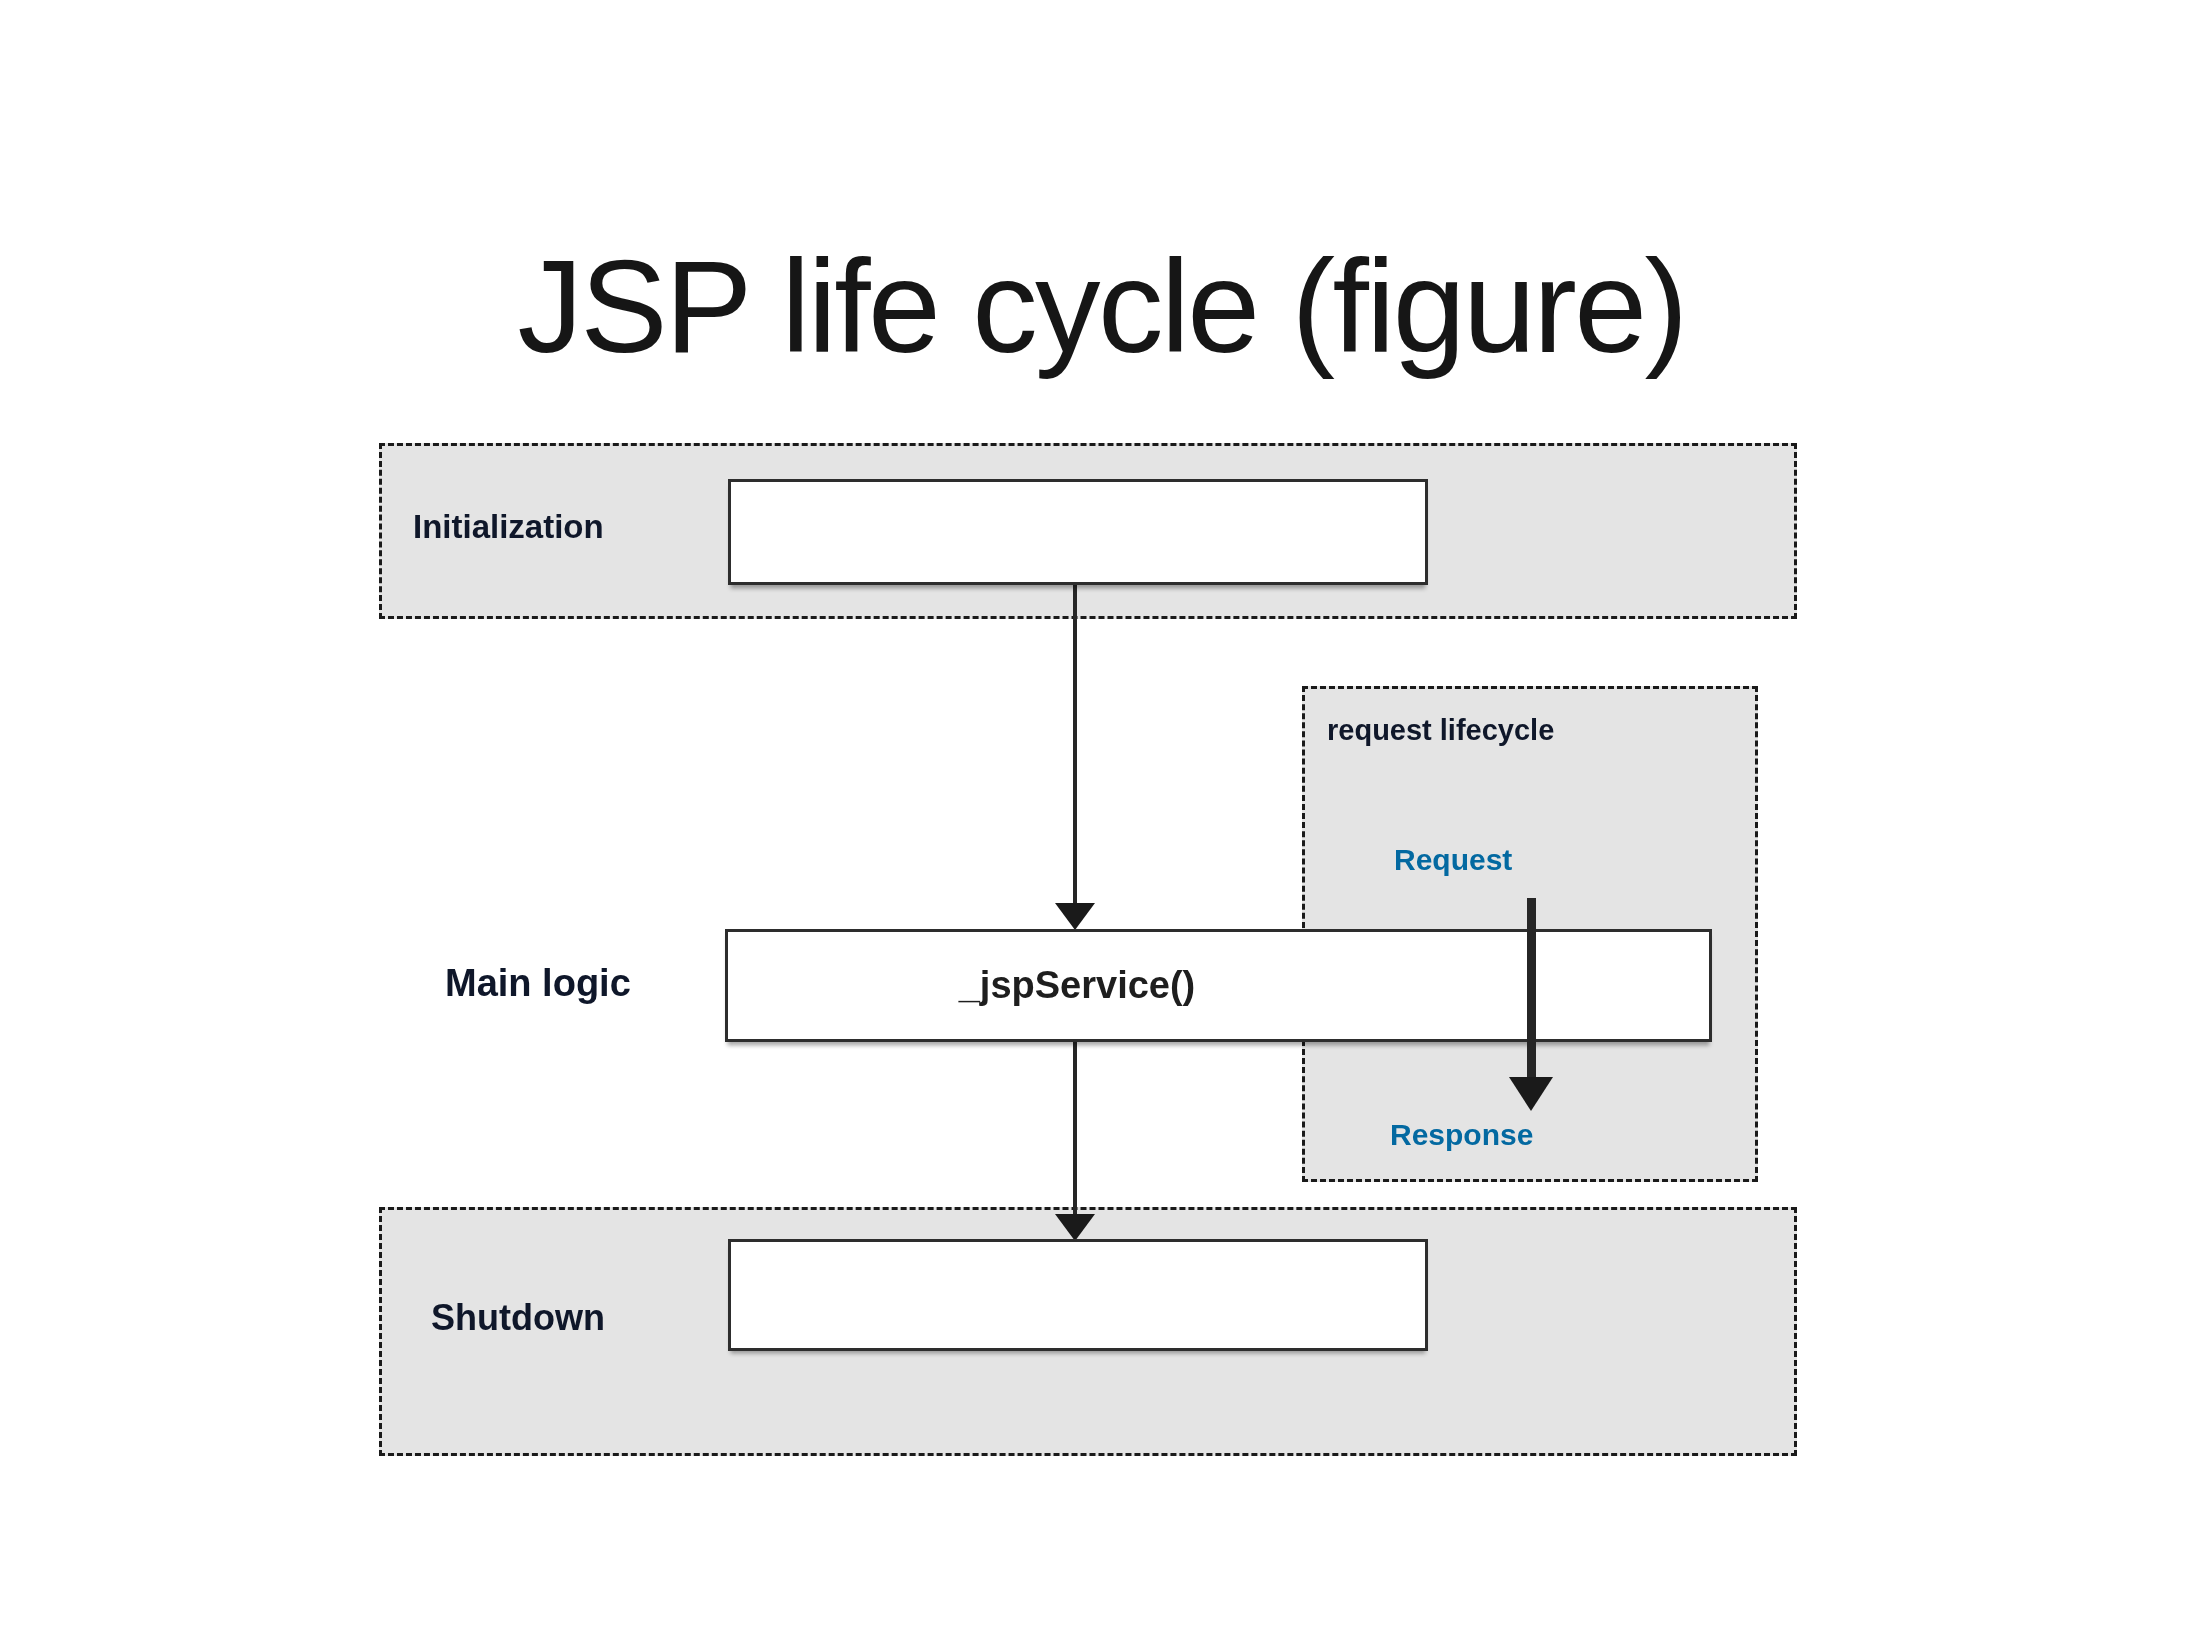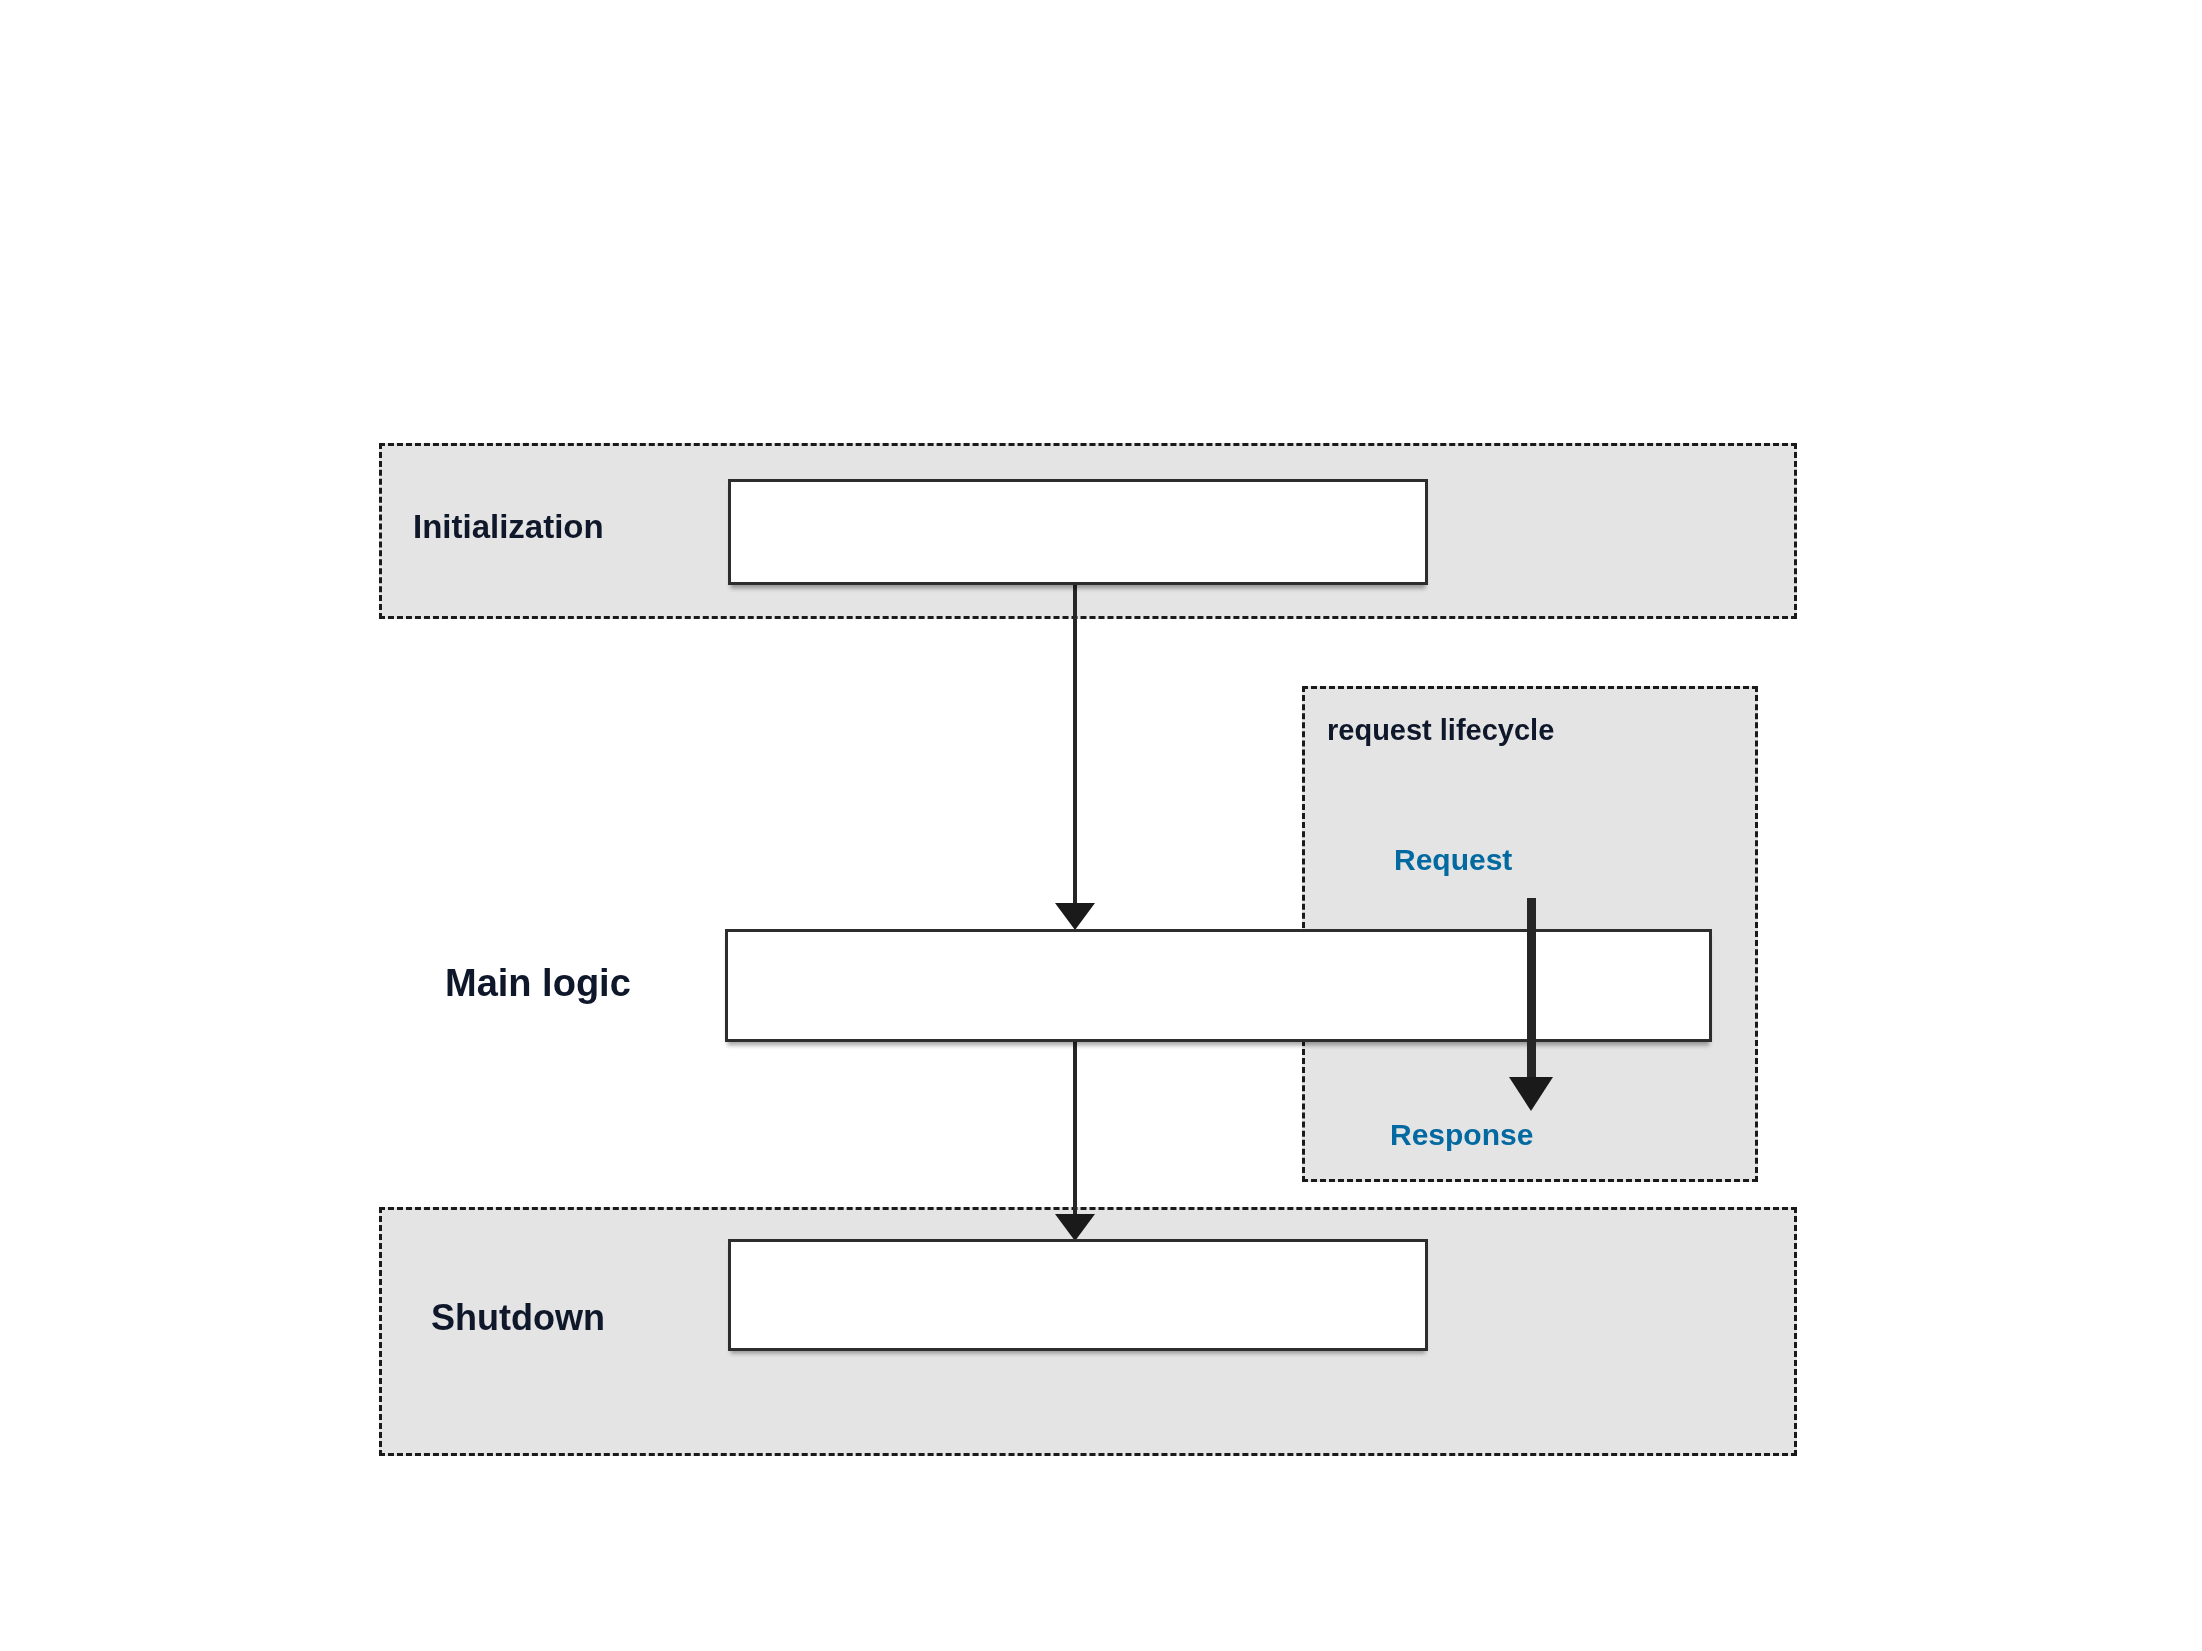--- a/index.html
+++ b/index.html
@@ -62,38 +62,40 @@
   .a2-head{left:1509px;top:1077px;z-index:4;
     border-left-width:22.4px;border-right-width:22.4px;border-top-width:34px;}
   .a3-line{left:1073px;top:1042px;width:4.3px;height:174px;}
   .a3-head{left:1055px;top:1214px;}
 </style>
 </head>
 <body>
 
 <div class="figure">
 
+  <h1 class="slide-title">JSP life cycle (figure)</h1>
 
   <div class="section sec-init"></div>
   <div class="section sec-request"></div>
   <div class="section sec-shutdown"></div>
 
   <div class="vline a1-line"></div>
   <div class="arrowhead a1-head"></div>
 
   <div class="vline a3-line"></div>
   <div class="arrowhead a3-head"></div>
 
   <div class="method-box box-jspinit"></div>
   <div class="method-box box-jspservice"></div>
   <div class="method-box box-jspdestroy"></div>
 
   <div class="vline a2-line"></div>
   <div class="arrowhead a2-head"></div>
 
+  <div class="method-label ml-jspservice">_jspService()</div>
 
   <div class="side-label lbl-init">Initialization</div>
   <div class="side-label lbl-mainlogic">Main logic</div>
   <div class="side-label lbl-shutdown">Shutdown</div>
   <div class="side-label lbl-reqlc">request lifecycle</div>
 
   <div class="flow-text txt-request">Request</div>
   <div class="flow-text txt-response">Response</div>
 
 </div>

